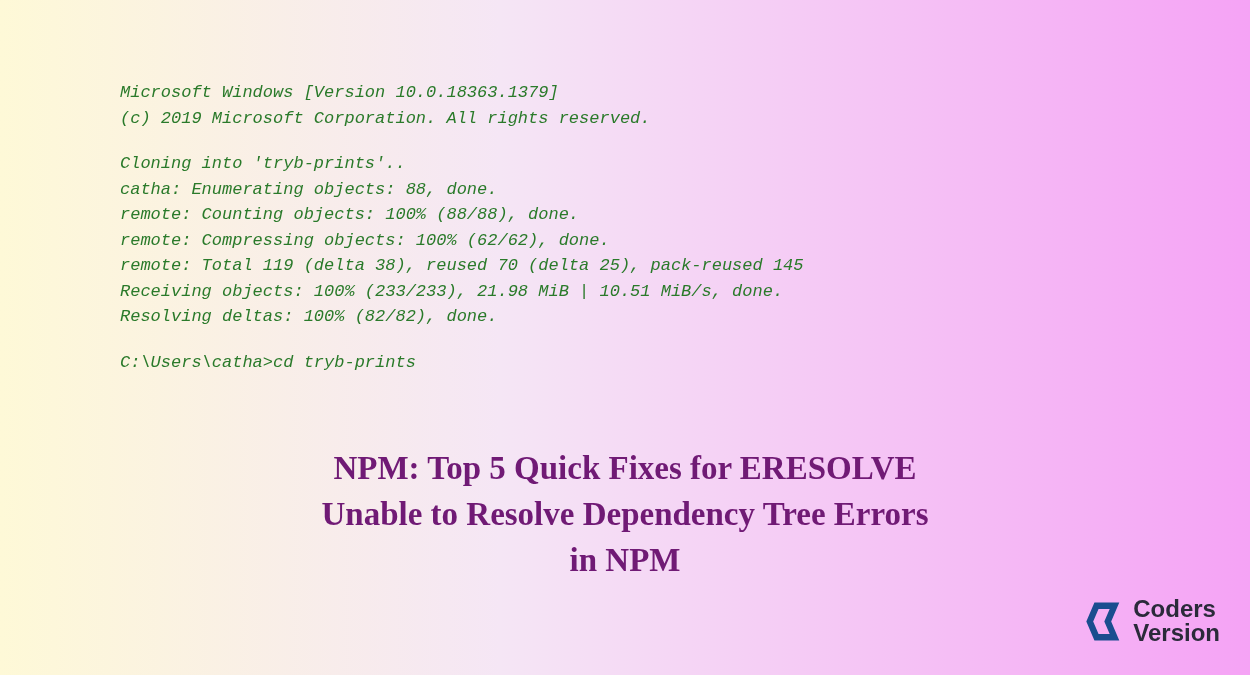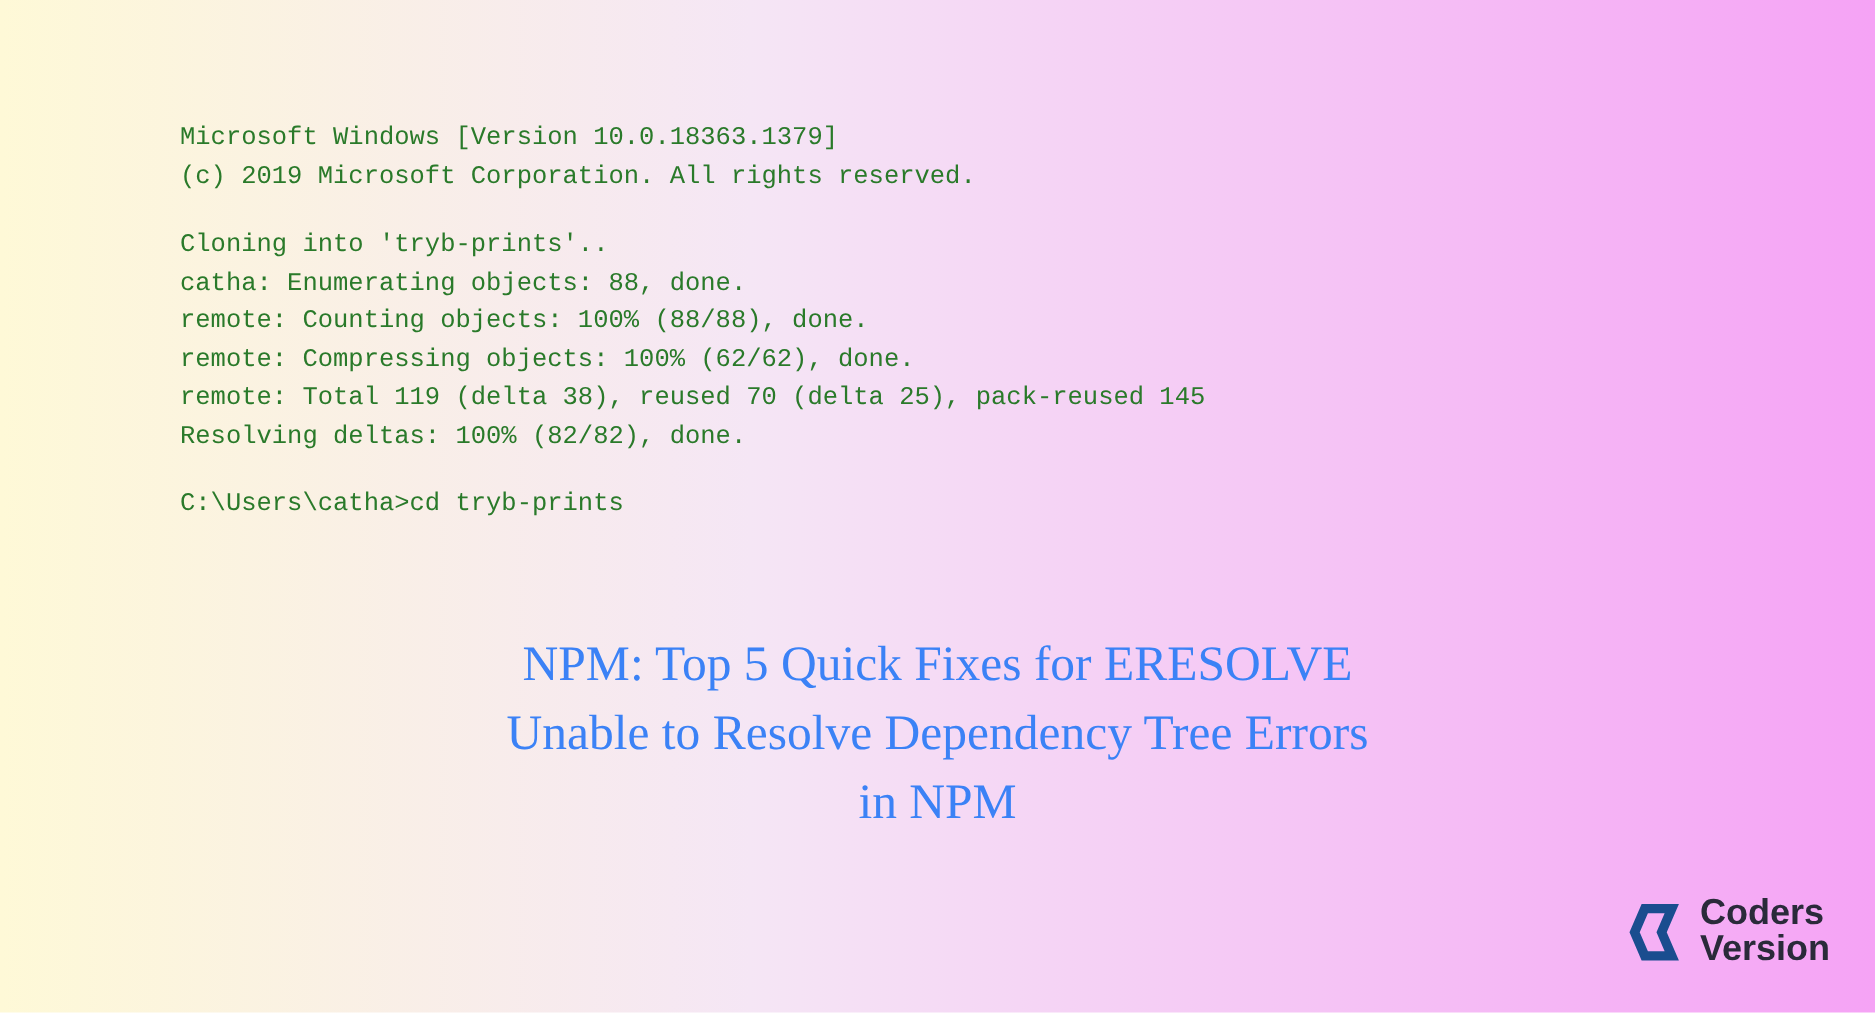--- a/index.html
+++ b/index.html
@@ -20,30 +20,31 @@
       color: #2a7a2a;
       font-size: 17px;
       line-height: 1.5;
       font-weight: 500;
     }
     .terminal-line {
       white-space: nowrap;
     }
     .terminal-block {
       margin-bottom: 20px;
+      font-style: italic;
     }
     .title-section {
       text-align: center;
       padding: 20px 100px;
       margin-top: 10px;
     }
     .title-text {
-      color: #3b82f6;
+      color: #701a75;
       font-size: 33px;
-      font-weight: 400;
+      font-weight: 700;
       font-family: 'Comic Sans MS', 'Comic Sans', cursive;
       line-height: 1.4;
     }
     .logo {
       position: absolute;
       bottom: 30px;
       right: 30px;
       display: flex;
       align-items: center;
     }
@@ -70,20 +71,21 @@
     <div class="terminal-line">Microsoft Windows [Version 10.0.18363.1379]</div>
     <div class="terminal-line">(c) 2019 Microsoft Corporation. All rights reserved.</div>
   </div>
 
   <div class="terminal-block">
     <div class="terminal-line">Cloning into 'tryb-prints'..</div>
     <div class="terminal-line">catha: Enumerating objects: 88, done.</div>
     <div class="terminal-line">remote: Counting objects: 100% (88/88), done.</div>
     <div class="terminal-line">remote: Compressing objects: 100% (62/62), done.</div>
     <div class="terminal-line">remote: Total 119 (delta 38), reused 70 (delta 25), pack-reused 145</div>
+    <div class="terminal-line">Receiving objects: 100% (233/233), 21.98 MiB | 10.51 MiB/s, done.</div>
     <div class="terminal-line">Resolving deltas: 100% (82/82), done.</div>
   </div>
 
   <div class="terminal-block">
     <div class="terminal-line">C:\Users\catha&gt;cd tryb-prints</div>
   </div>
 </div>
 
 <div class="title-section">
   <div class="title-text">

